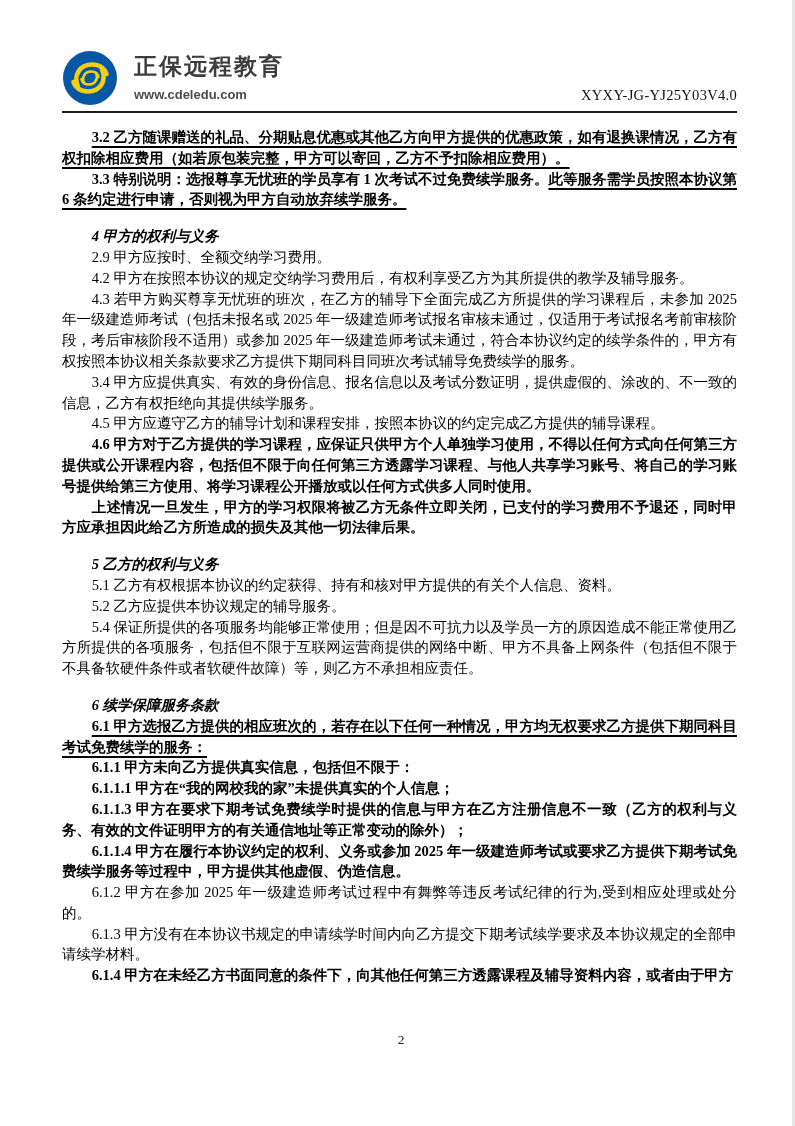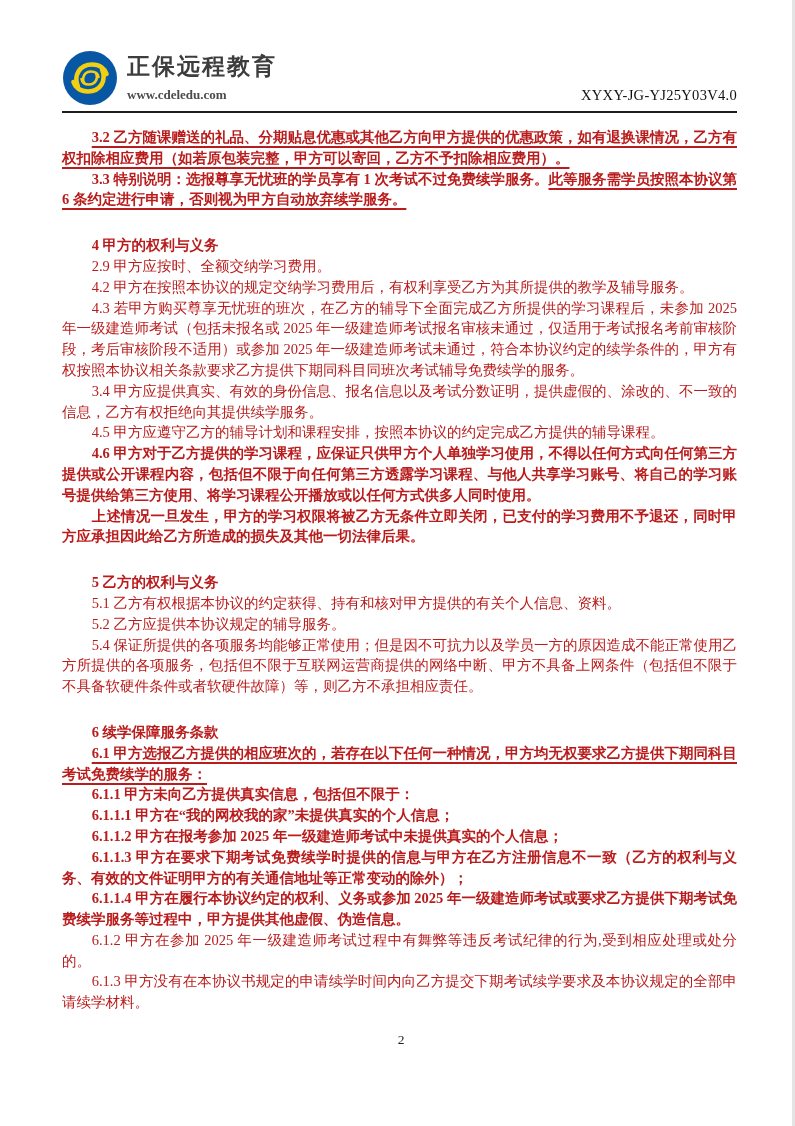--- a/index.html
+++ b/index.html
@@ -6,38 +6,38 @@
   .page{
     width:795px;height:1126px;background:#ffffff;position:relative;
     box-sizing:border-box;border-right:3px solid #e4e4e4;overflow:hidden;
     font-family:"Liberation Serif","DejaVu Serif",serif;
   }
   .header{
     display:flex;justify-content:space-between;align-items:flex-end;
     margin:0 55px 0 62px;padding-top:50px;padding-bottom:5px;
     border-bottom:2px solid #1c1c1c;
   }
-  .logo-block{display:flex;align-items:center;gap:9px;}
+  .logo-block{display:flex;align-items:center;gap:16px;}
   .logo-svg{width:56px;height:56px;display:block;}
   .brand{display:flex;flex-direction:column;justify-content:center;}
   .brand-name{
     font-family:"Liberation Sans","DejaVu Sans",sans-serif;
     font-weight:bold;font-size:23px;color:#3d3d3d;letter-spacing:2px;line-height:1.2;
   }
   .brand-url{
-    font-family:Liberation Serif, serif;
+    font-family:Liberation Sans, sans-serif;
     font-weight:bold;font-size:13px;color:#4b4b4b;line-height:1.2;margin-top:6px;
   }
   .doc-code{font-size:14.5px;color:#101010;padding-bottom:2px;letter-spacing:0.3px;font-family:Liberation Serif, serif;}
   .doc-body{
     margin:14px 55px 0 62px;font-size:14.5px;line-height:20.8px;
-    text-align:justify;color:#b91c1c;
+    text-align:justify;color:#000000;
   }
   .para{margin:0;text-indent:2.05em;}
-  .heading{font-weight:bold;margin-top:25px;}
+  .heading{font-weight:bold;margin-top:16px;font-style:italic;}
   .seg.b{font-weight:bold;}
   .seg.u{text-decoration:underline;text-decoration-thickness:1.5px;text-underline-offset:3.5px;}
   .page-footer{
     position:absolute;top:1032px;left:62px;width:678px;text-align:center;
     font-size:13.5px;color:#222222;
   }
 </style>
 </head>
 <body>
 
@@ -76,22 +76,22 @@
       <p class="para"><span class="seg b">4.6 甲方对于乙方提供的学习课程，应保证只供甲方个人单独学习使用，不得以任何方式向任何第三方提供或公开课程内容，包括但不限于向任何第三方透露学习课程、与他人共享学习账号、将自己的学习账号提供给第三方使用、将学习课程公开播放或以任何方式供多人同时使用。</span></p>
       <p class="para"><span class="seg b">上述情况一旦发生，甲方的学习权限将被乙方无条件立即关闭，已支付的学习费用不予退还，同时甲方应承担因此给乙方所造成的损失及其他一切法律后果。</span></p>
       <p class="para heading"><span class="seg b">5 乙方的权利与义务</span></p>
       <p class="para"><span class="seg">5.1 乙方有权根据本协议的约定获得、持有和核对甲方提供的有关个人信息、资料。</span></p>
       <p class="para"><span class="seg">5.2 乙方应提供本协议规定的辅导服务。</span></p>
       <p class="para"><span class="seg">5.4 保证所提供的各项服务均能够正常使用；但是因不可抗力以及学员一方的原因造成不能正常使用乙方所提供的各项服务，包括但不限于互联网运营商提供的网络中断、甲方不具备上网条件（包括但不限于不具备软硬件条件或者软硬件故障）等，则乙方不承担相应责任。</span></p>
       <p class="para heading"><span class="seg b">6 续学保障服务条款</span></p>
       <p class="para"><span class="seg b u">6.1 甲方选报乙方提供的相应班次的，若存在以下任何一种情况，甲方均无权要求乙方提供下期同科目考试免费续学的服务：</span></p>
       <p class="para"><span class="seg b">6.1.1 甲方未向乙方提供真实信息，包括但不限于：</span></p>
       <p class="para"><span class="seg b">6.1.1.1 甲方在“我的网校我的家”未提供真实的个人信息；</span></p>
-      <p class="para"><span class="seg b">6.1.1.2 甲方在报考参加 2025 年一级建造师考试中未提供真实的个人信息；</span></p>
       <p class="para"><span class="seg b">6.1.1.3 甲方在要求下期考试免费续学时提供的信息与甲方在乙方注册信息不一致（乙方的权利与义务、有效的文件证明甲方的有关通信地址等正常变动的除外）；</span></p>
       <p class="para"><span class="seg b">6.1.1.4 甲方在履行本协议约定的权利、义务或参加 2025 年一级建造师考试或要求乙方提供下期考试免费续学服务等过程中，甲方提供其他虚假、伪造信息。</span></p>
       <p class="para"><span class="seg">6.1.2 甲方在参加 2025 年一级建造师考试过程中有舞弊等违反考试纪律的行为,受到相应处理或处分的。</span></p>
       <p class="para"><span class="seg">6.1.3 甲方没有在本协议书规定的申请续学时间内向乙方提交下期考试续学要求及本协议规定的全部申请续学材料。</span></p>
+      <p class="para"><span class="seg b">6.1.4 甲方在未经乙方书面同意的条件下，向其他任何第三方透露课程及辅导资料内容，或者由于甲方</span></p>
     </div>
 
   <div class="page-footer">2</div>
 
 </div>
 
 </body></html>

